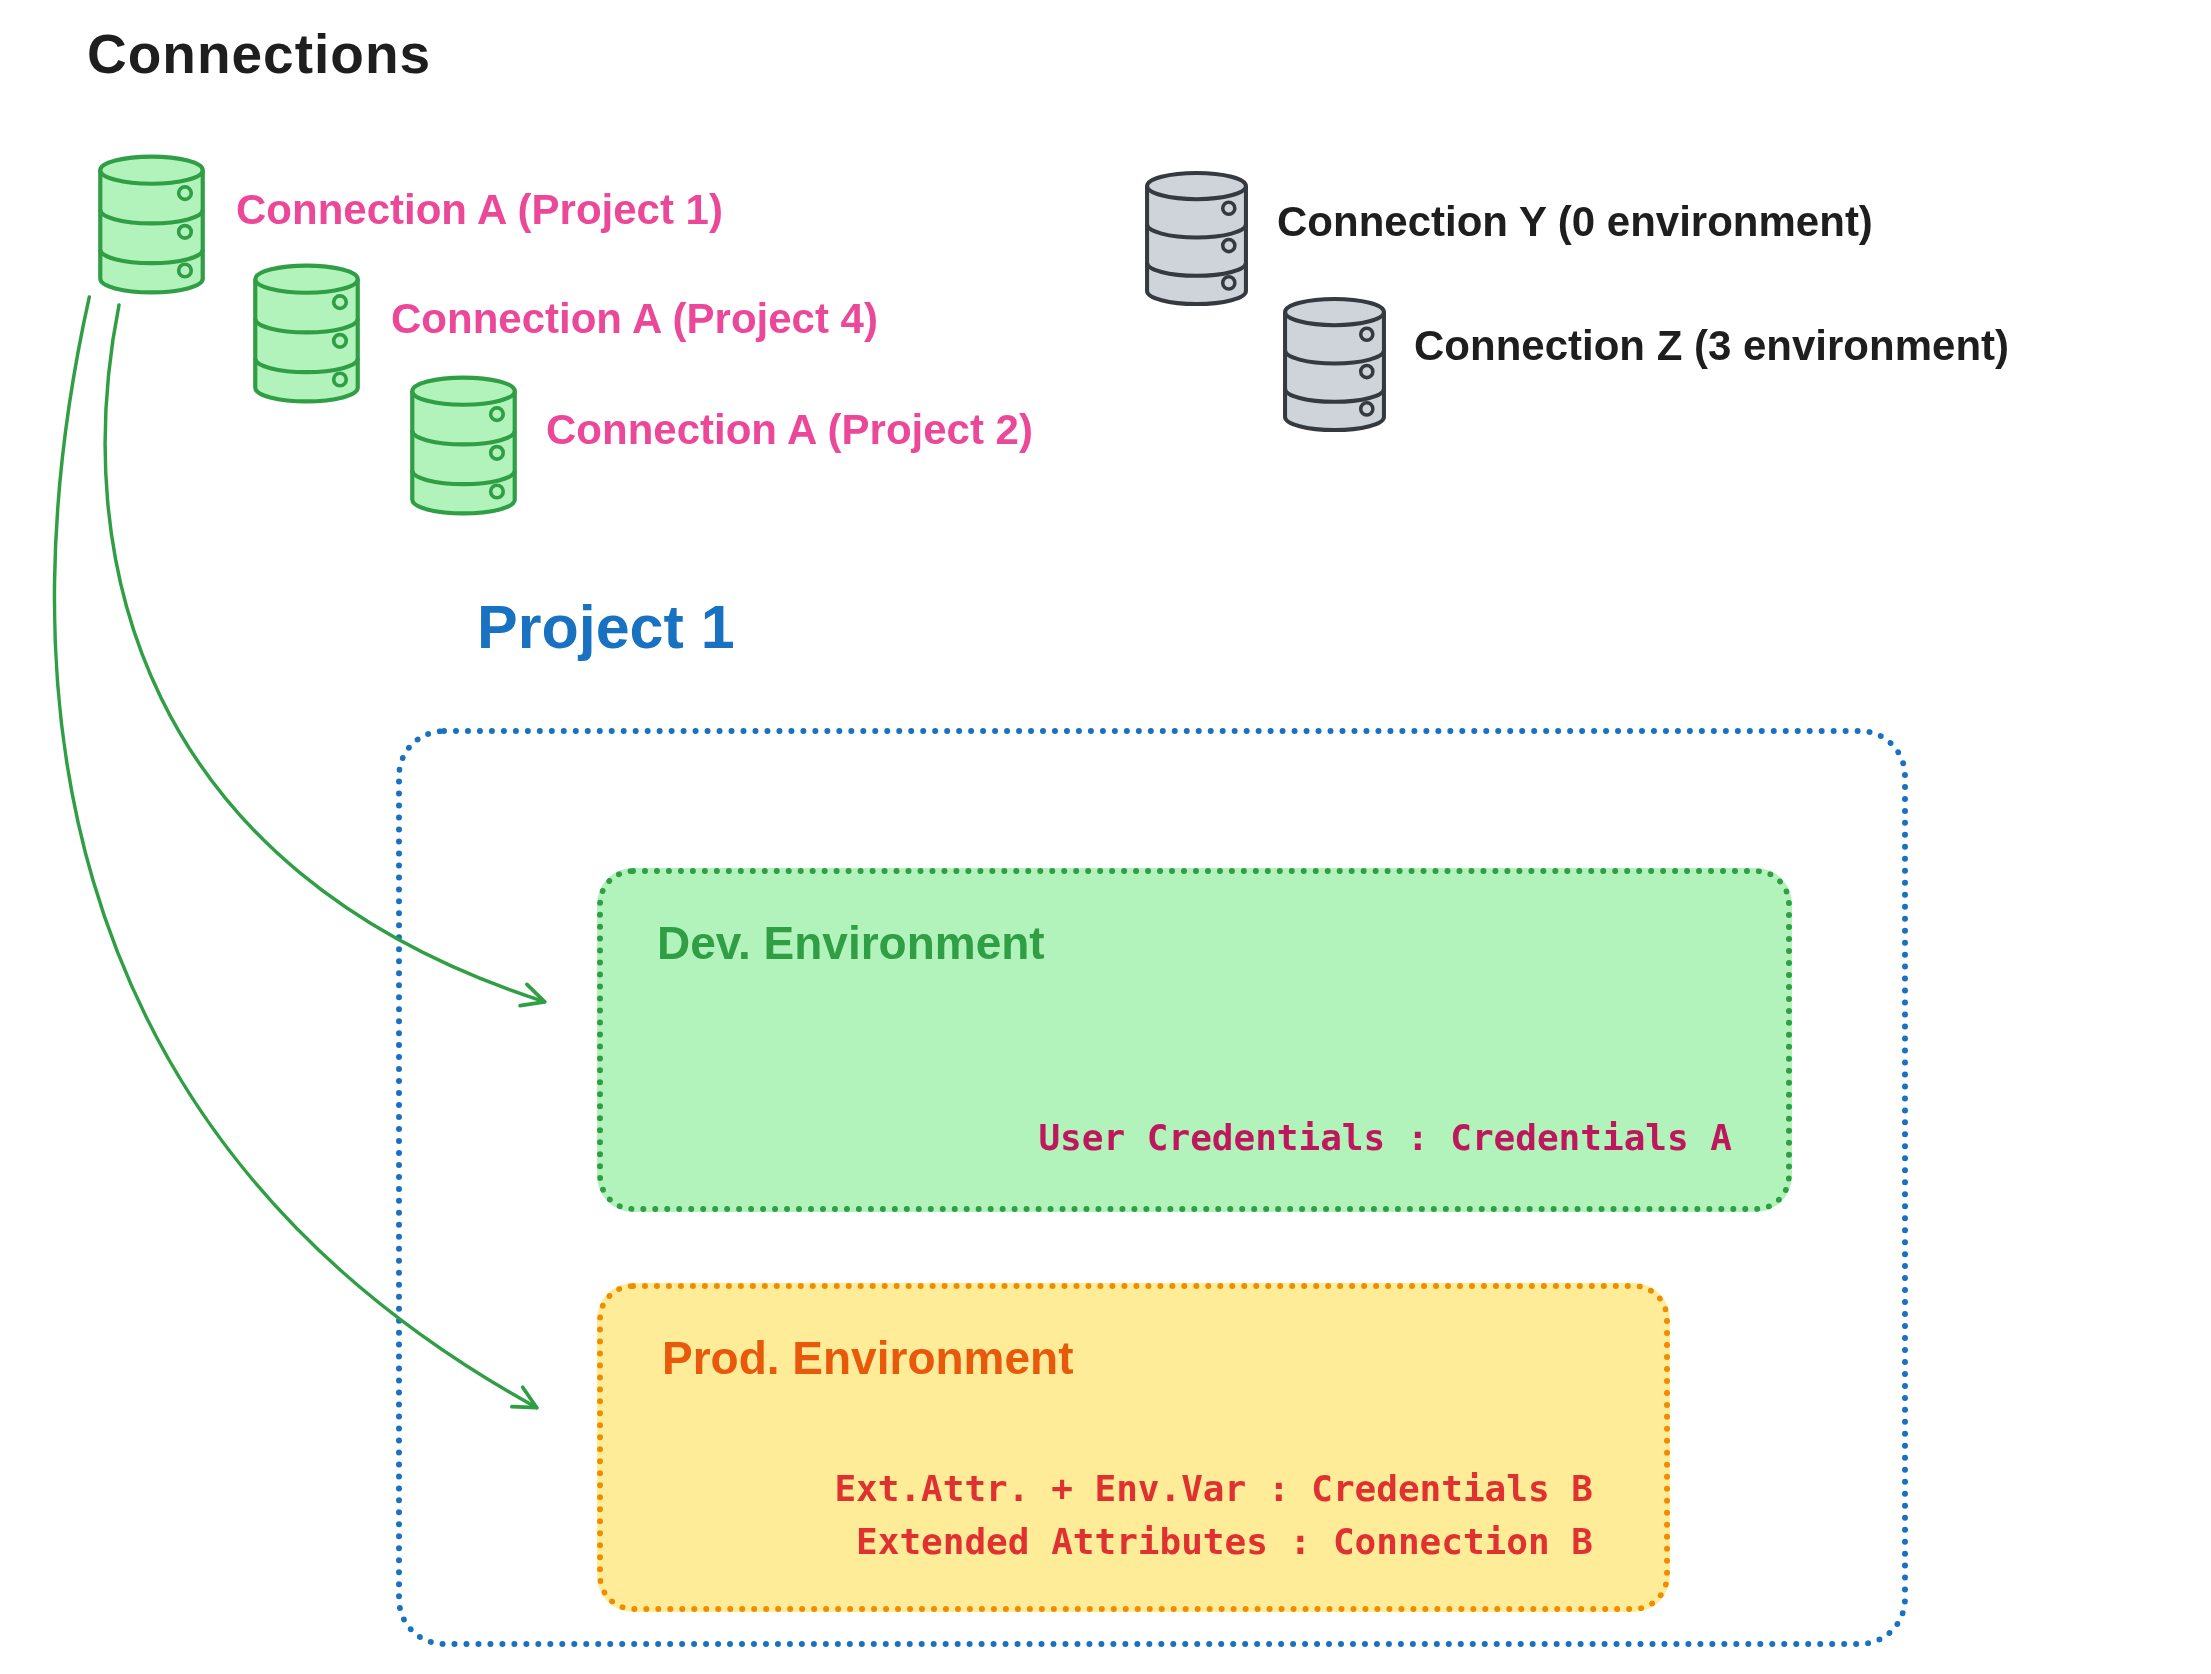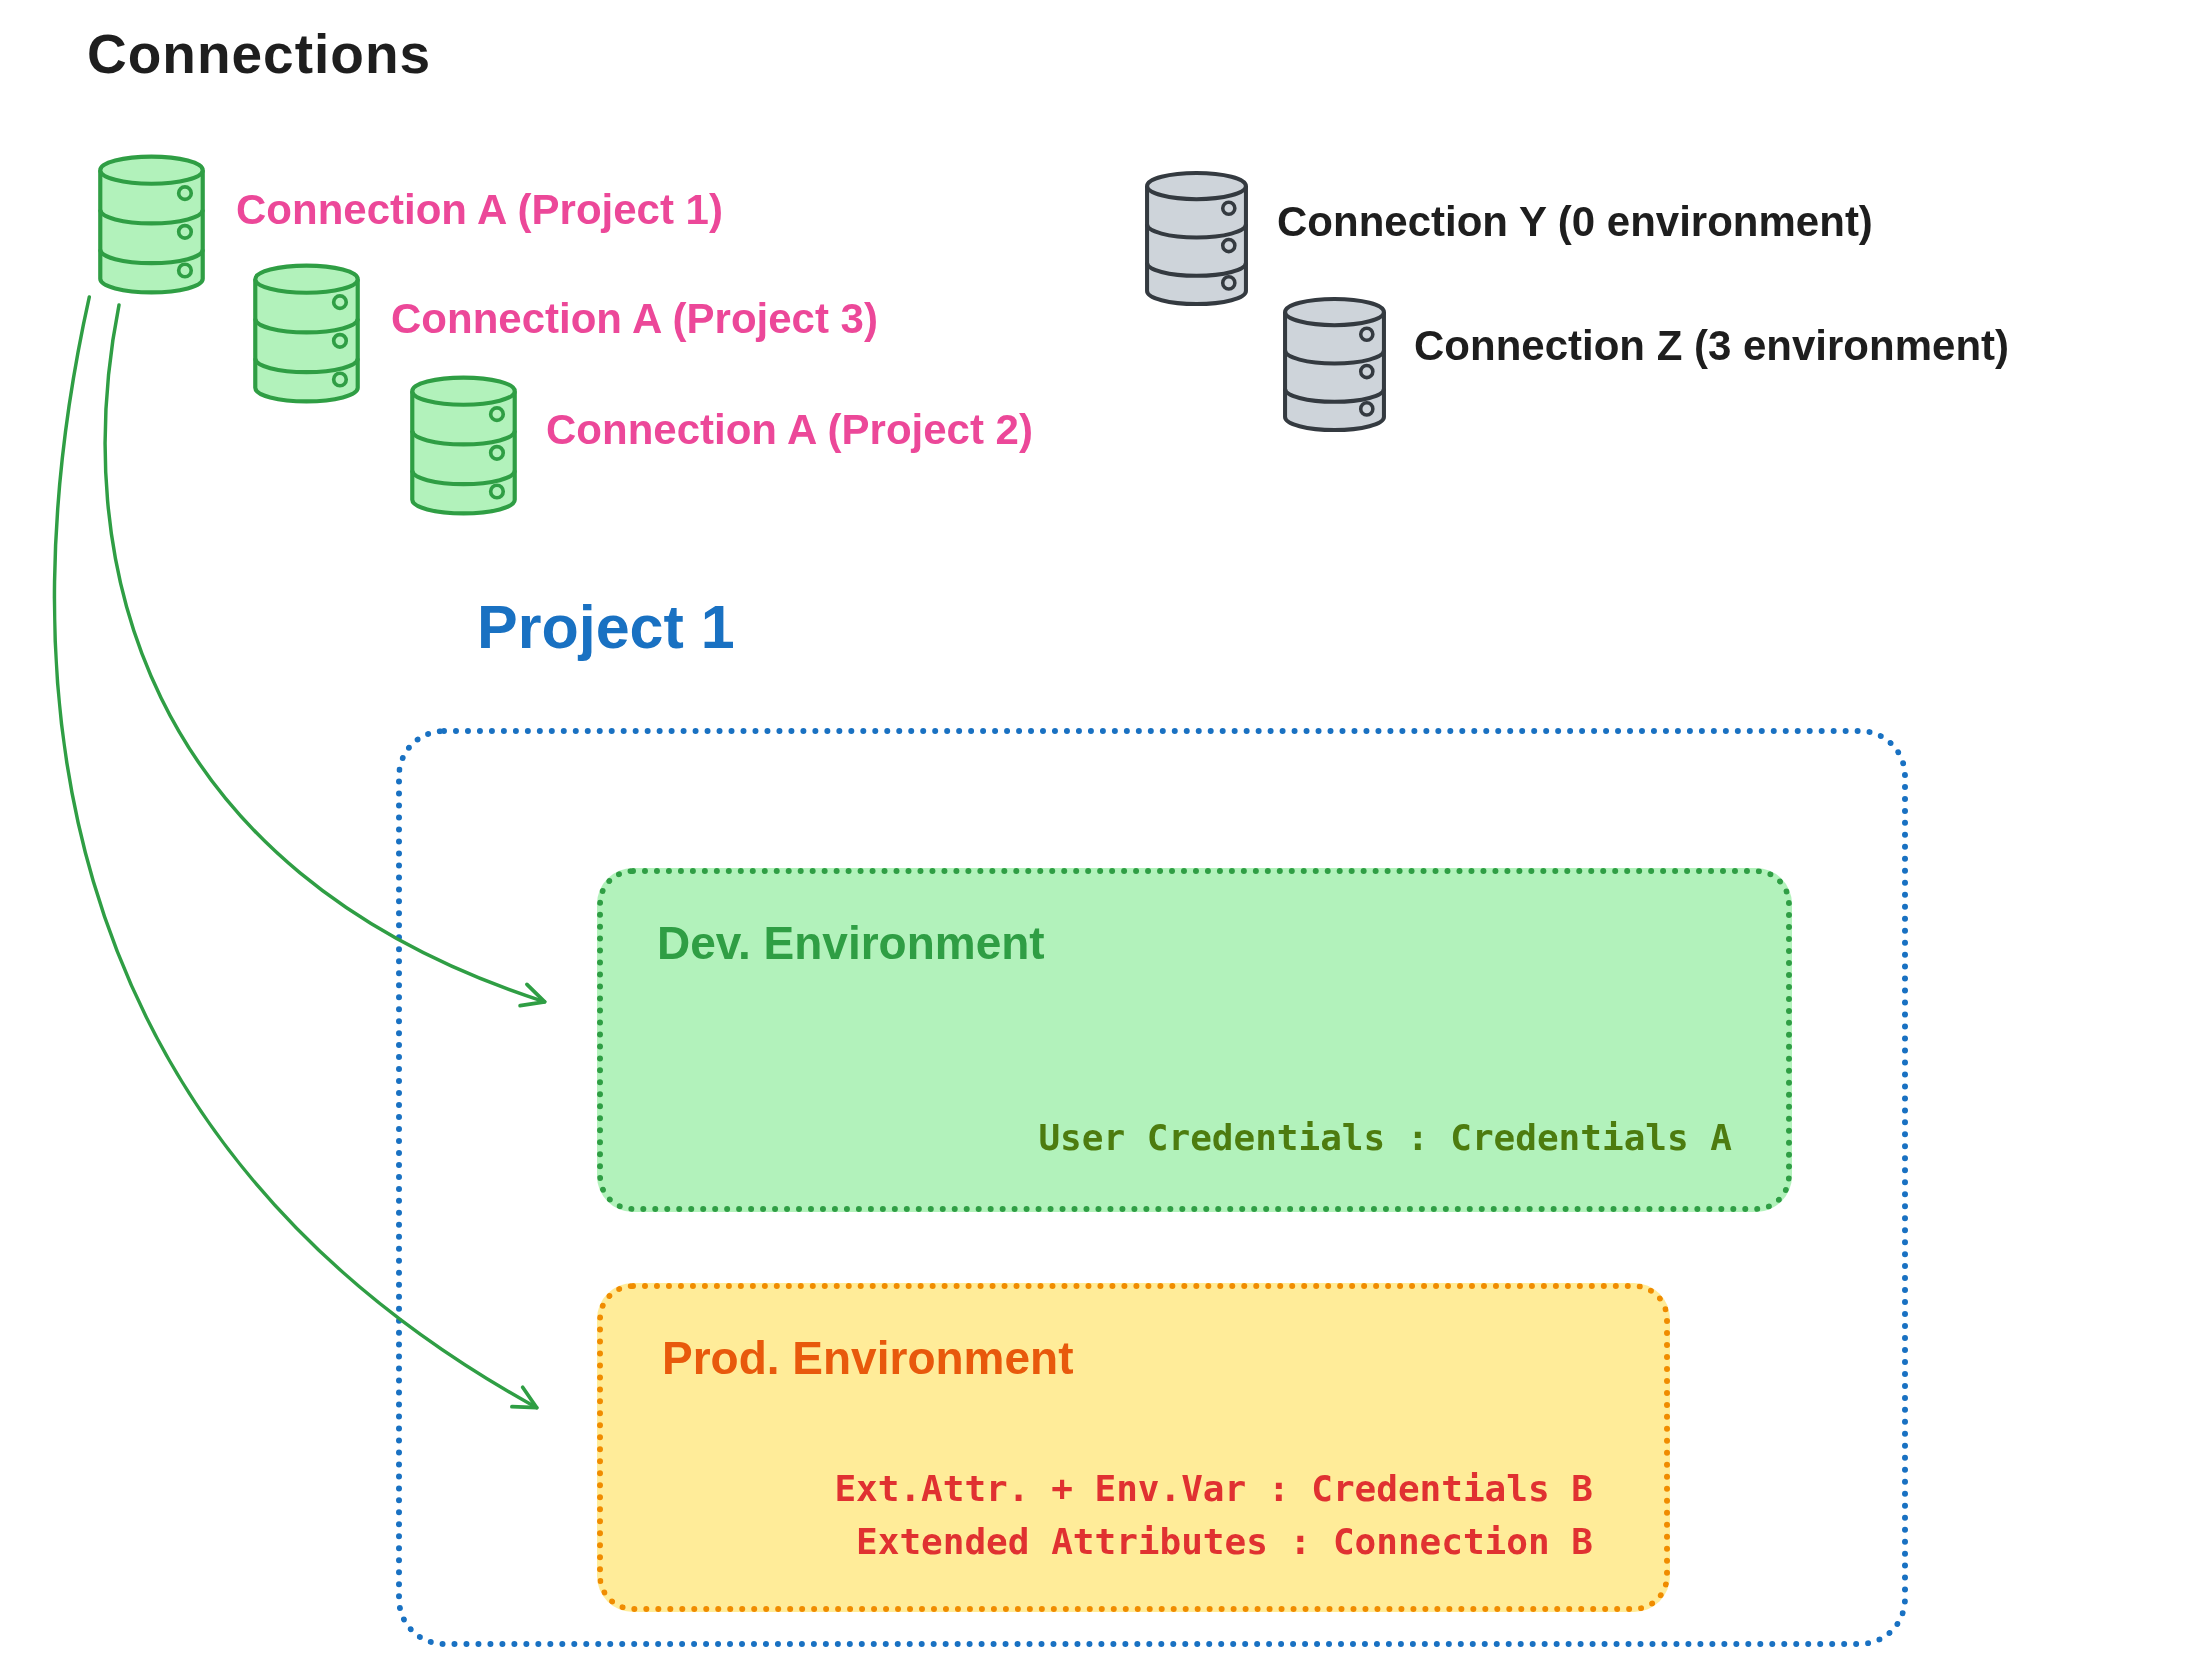--- a/index.html
+++ b/index.html
@@ -55,21 +55,21 @@
   }
   .env-label.dev { color: #2f9e44; }
   .env-label.prod { color: #e8590c; }
   .mono-text {
     font-family: "DejaVu Sans Mono", monospace;
     font-weight: 700;
     font-size: 36px;
     text-align: right;
     white-space: nowrap;
   }
-  .mono-text.green { color: #4d7c0f; }
+  .mono-text.green { color: #be185d; }
   .mono-text.red { color: #e03131; line-height: 53px; }
   .db-icon svg { display: block; }
   .arrows-overlay {
     position: absolute;
     left: 0; top: 0;
     width: 2212px; height: 1674px;
     pointer-events: none;
   }
 </style>
 </head>
@@ -96,21 +96,21 @@
     <svg width="115" height="149" viewBox="0 0 110 140">
       <path d="M6 18 v104 a49 13 0 0 0 98 0 V18" fill="#b2f2bb" stroke="#2f9e44" stroke-width="4"></path>
       <ellipse cx="55" cy="18" rx="49" ry="13" fill="#b2f2bb" stroke="#2f9e44" stroke-width="4"></ellipse>
       <path d="M6 56 a49 13 0 0 0 98 0" fill="none" stroke="#2f9e44" stroke-width="4"></path>
       <path d="M6 94 a49 13 0 0 0 98 0" fill="none" stroke="#2f9e44" stroke-width="4"></path>
       <circle cx="87" cy="40" r="6" fill="none" stroke="#2f9e44" stroke-width="3.5"></circle>
       <circle cx="87" cy="77" r="6" fill="none" stroke="#2f9e44" stroke-width="3.5"></circle>
       <circle cx="87" cy="114" r="6" fill="none" stroke="#2f9e44" stroke-width="3.5"></circle>
     </svg>
   </span>
-  <div class="abs conn-label green" style="left:391px; top:295px;">Connection A (Project 3)</div>
+  <div class="abs conn-label green" style="left:391px; top:295px;">Connection A (Project 4)</div>
 
   <span class="abs db-icon" style="left:406px; top:371px;">
     <svg width="115" height="149" viewBox="0 0 110 140">
       <path d="M6 18 v104 a49 13 0 0 0 98 0 V18" fill="#b2f2bb" stroke="#2f9e44" stroke-width="4"></path>
       <ellipse cx="55" cy="18" rx="49" ry="13" fill="#b2f2bb" stroke="#2f9e44" stroke-width="4"></ellipse>
       <path d="M6 56 a49 13 0 0 0 98 0" fill="none" stroke="#2f9e44" stroke-width="4"></path>
       <path d="M6 94 a49 13 0 0 0 98 0" fill="none" stroke="#2f9e44" stroke-width="4"></path>
       <circle cx="87" cy="40" r="6" fill="none" stroke="#2f9e44" stroke-width="3.5"></circle>
       <circle cx="87" cy="77" r="6" fill="none" stroke="#2f9e44" stroke-width="3.5"></circle>
       <circle cx="87" cy="114" r="6" fill="none" stroke="#2f9e44" stroke-width="3.5"></circle>

